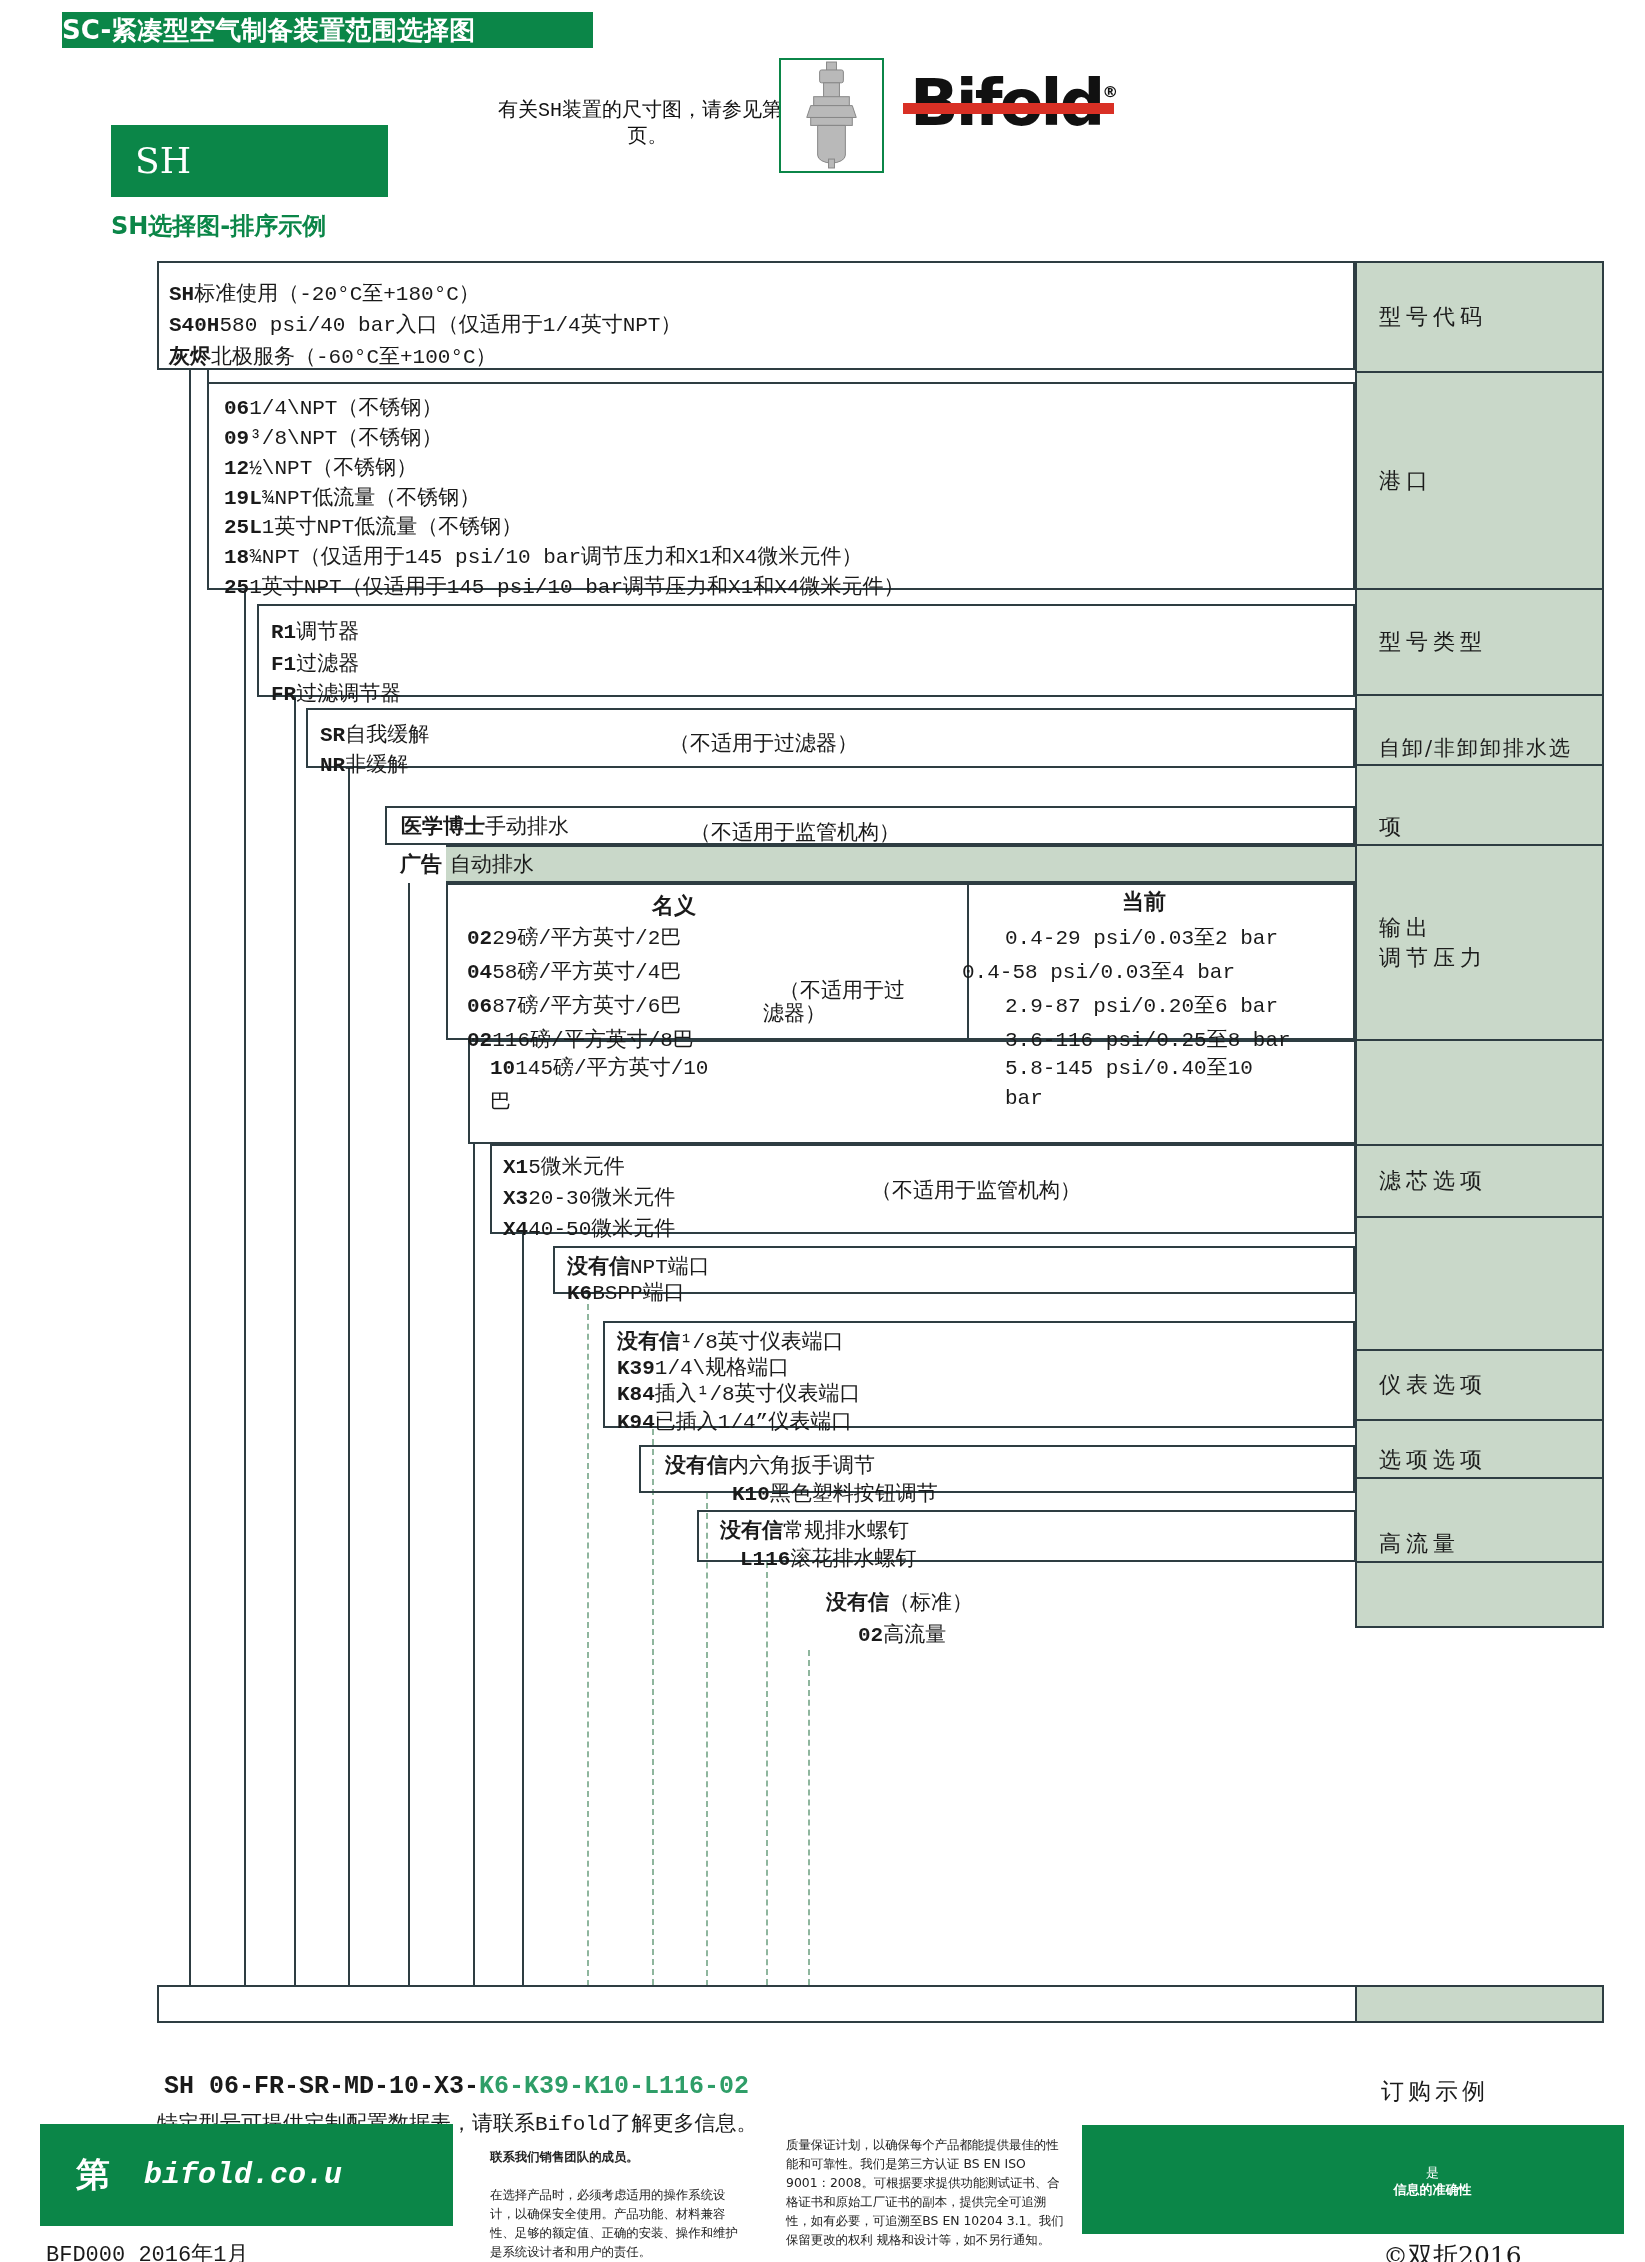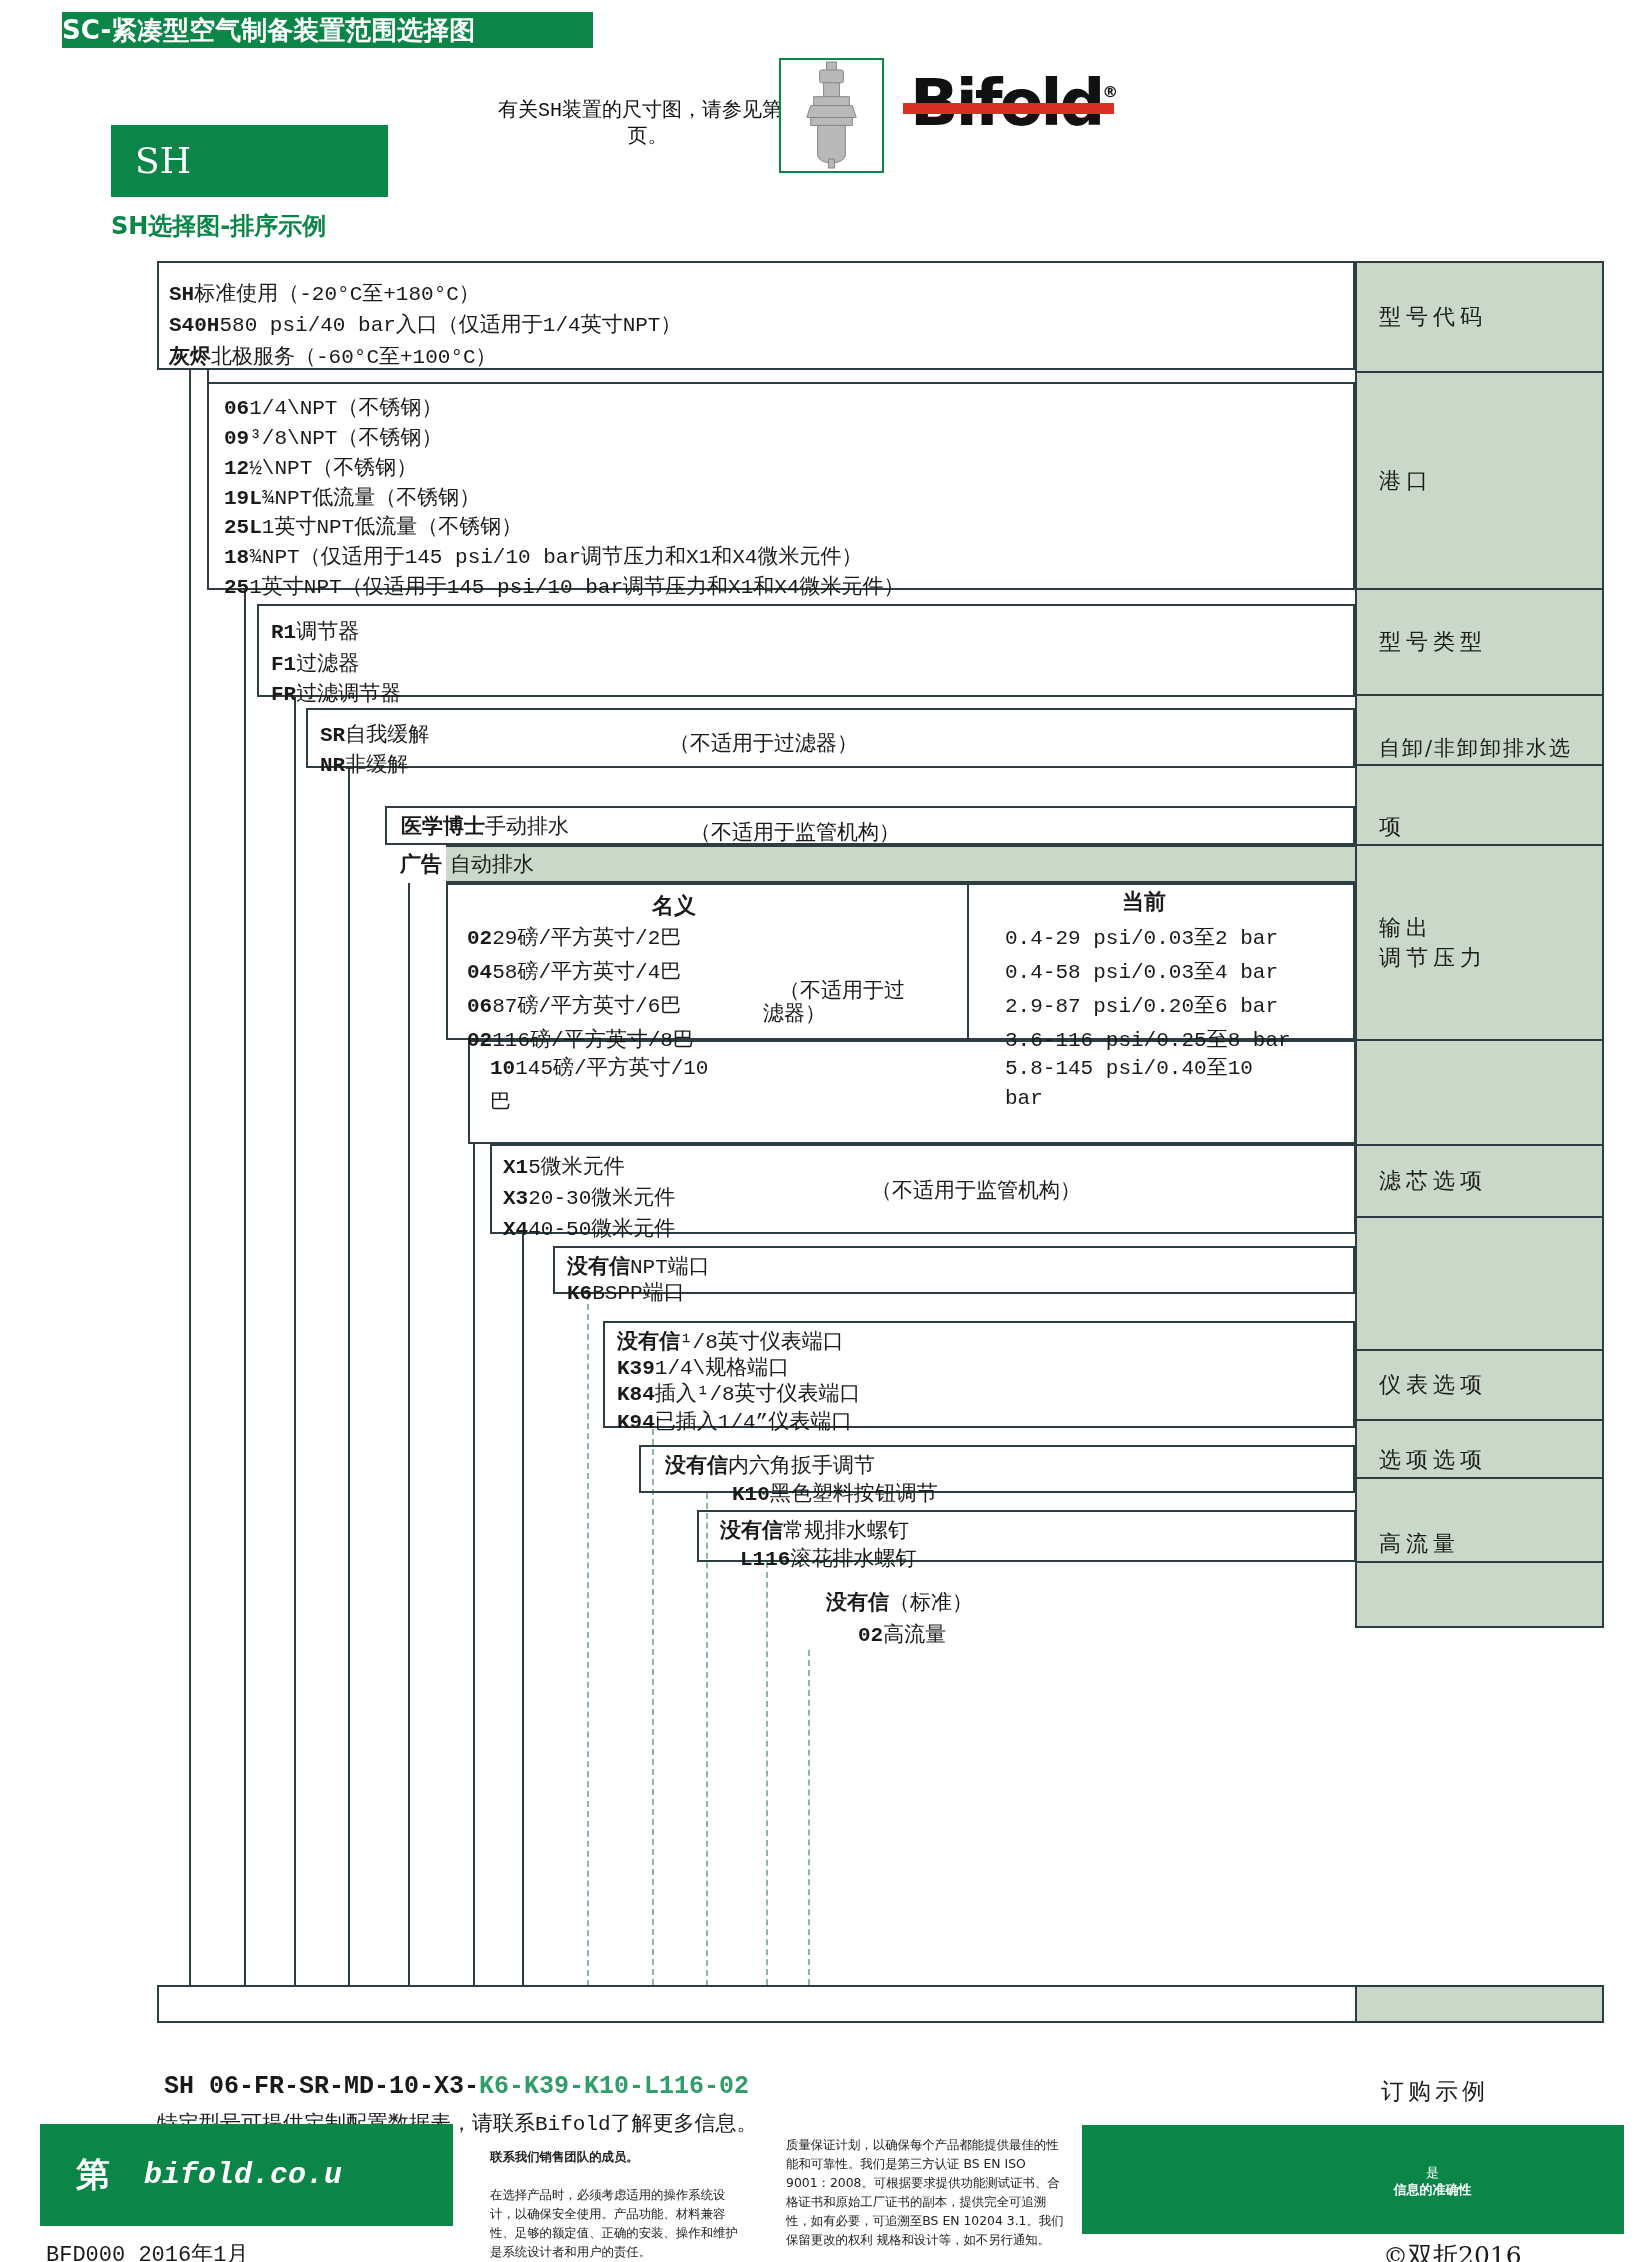--- a/index.html
+++ b/index.html
@@ -123,21 +123,21 @@
   <div class="divider"></div>
   <div class="hdr" style="left:652px;top:891px;">名义</div>
   <div class="hdr" style="left:1122px;top:887px;">当前</div>
   <div class="row" style="left:467px;top:923px;"><b>02</b><span>29磅/平方英寸/2巴</span></div>
   <div class="row" style="left:467px;top:957px;"><b>04</b><span>58磅/平方英寸/4巴</span></div>
   <div class="row" style="left:467px;top:991px;"><b>06</b><span>87磅/平方英寸/6巴</span></div>
   <div class="row" style="left:467px;top:1025px;"><b>02</b><span>116磅/平方英寸/8巴</span></div>
   <div class="nt" style="left:779px;top:976px;">（不适用于过</div>
   <div class="nt" style="left:763px;top:999px;">滤器）</div>
   <div class="row" style="left:1005px;top:923px;">0.4-29 psi/0.03至2 bar</div>
-  <div class="row" style="left:1005px;top:957px;">0.4-58 psi/0.03至4 bar</div>
+  <div class="row" style="left:962px;top:957px;">0.4-58 psi/0.03至4 bar</div>
   <div class="row" style="left:1005px;top:991px;">2.9-87 psi/0.20至6 bar</div>
   <div class="row" style="left:1005px;top:1025px;">3.6-116 psi/0.25至8 bar</div>
 
   <div class="bx" style="left:468px;top:1040px;width:888px;height:104px;"></div>
   <div class="row" style="left:490px;top:1053px;"><b>10</b><span>145磅/平方英寸/10</span></div>
   <div class="row" style="left:490px;top:1087px;">巴</div>
   <div class="row" style="left:1005px;top:1053px;">5.8-145 psi/0.40至10</div>
   <div class="row" style="left:1005px;top:1087px;">bar</div>
 
   <div class="bx" style="left:490px;top:1144px;width:866px;height:90px;"></div>

